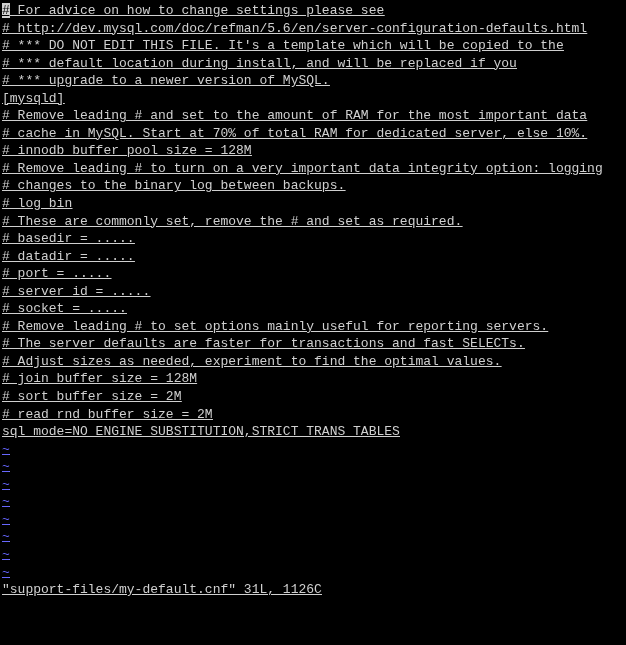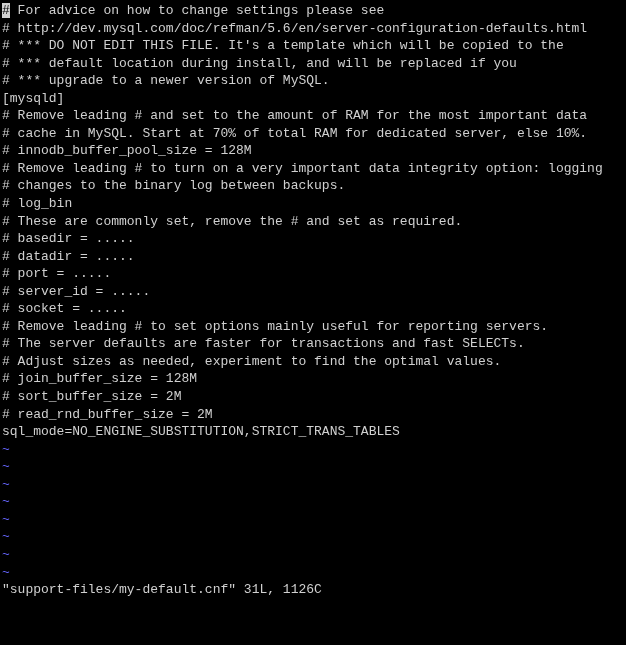--- a/index.html
+++ b/index.html
@@ -1,18 +1,19 @@
 <!DOCTYPE html>
 <html><head>
   <meta charset="utf-8">
   <style>
     * {
       margin: 0;
       padding: 0;
       box-sizing: border-box;
+      text-decoration: underline;
     }
     body {
       background-color: #000000;
       color: #d0d0d0;
       font-family: 'Courier New', Consolas, monospace;
       font-size: 13px;
       line-height: 1.35;
       padding: 2px;
       width: 626px;
       height: 645px;

